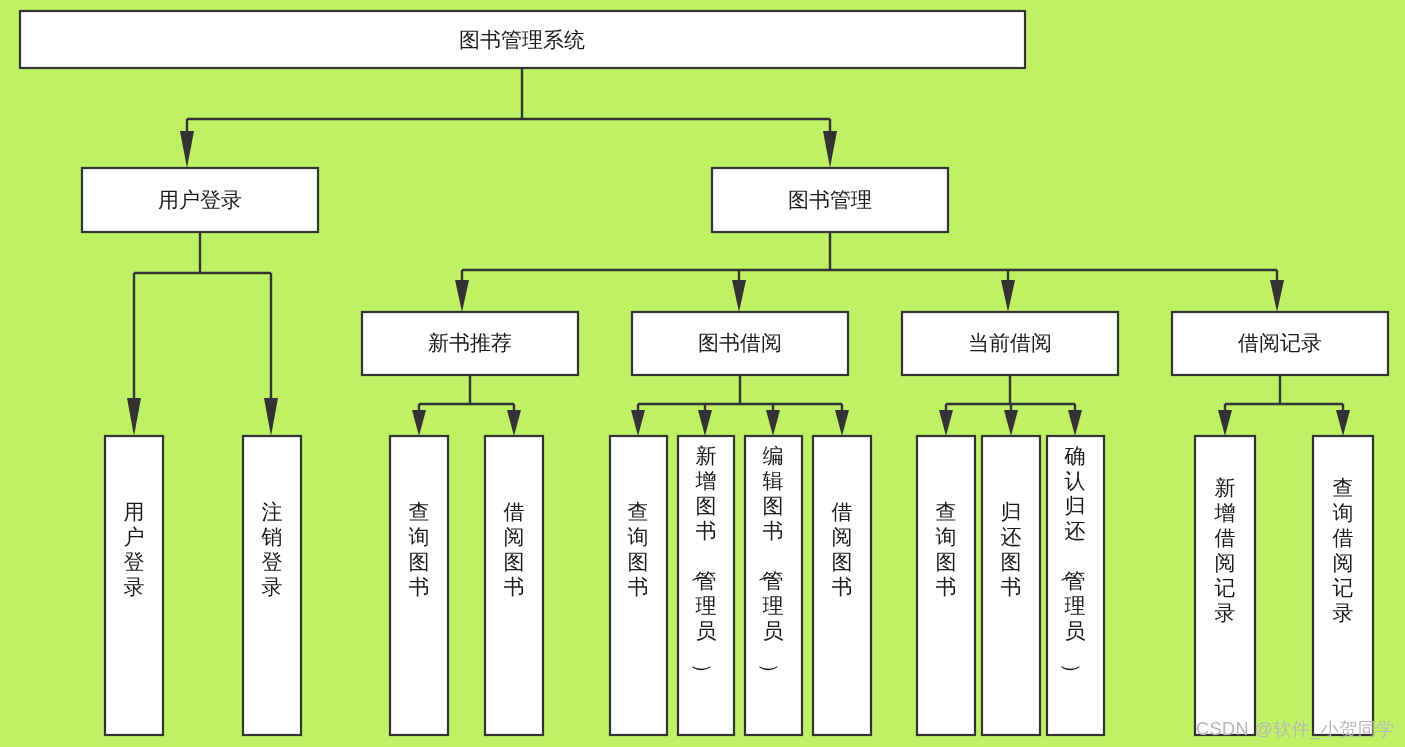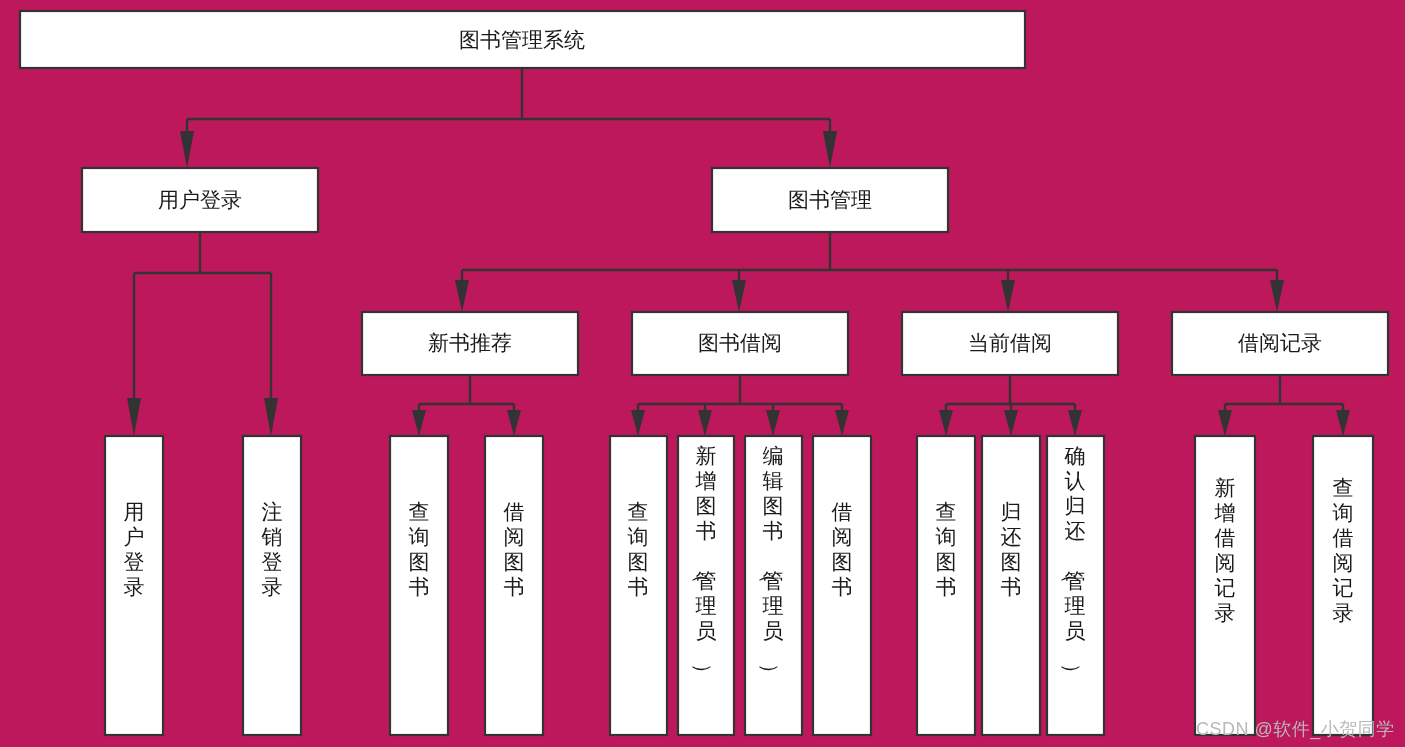--- a/index.html
+++ b/index.html
@@ -8,21 +8,21 @@
     padding: 0;
     background: #ffffff;
   }
   body {
     font-family: "Liberation Sans", "DejaVu Sans", sans-serif;
   }
   #diagram-root {
     position: relative;
     width: 1405px;
     height: 747px;
-    background: #be185d;
+    background: #bef264;
     overflow: hidden;
   }
   svg.diagram-canvas {
     position: absolute;
     left: 0;
     top: 0;
     width: 1405px;
     height: 747px;
   }
   .node-box {

